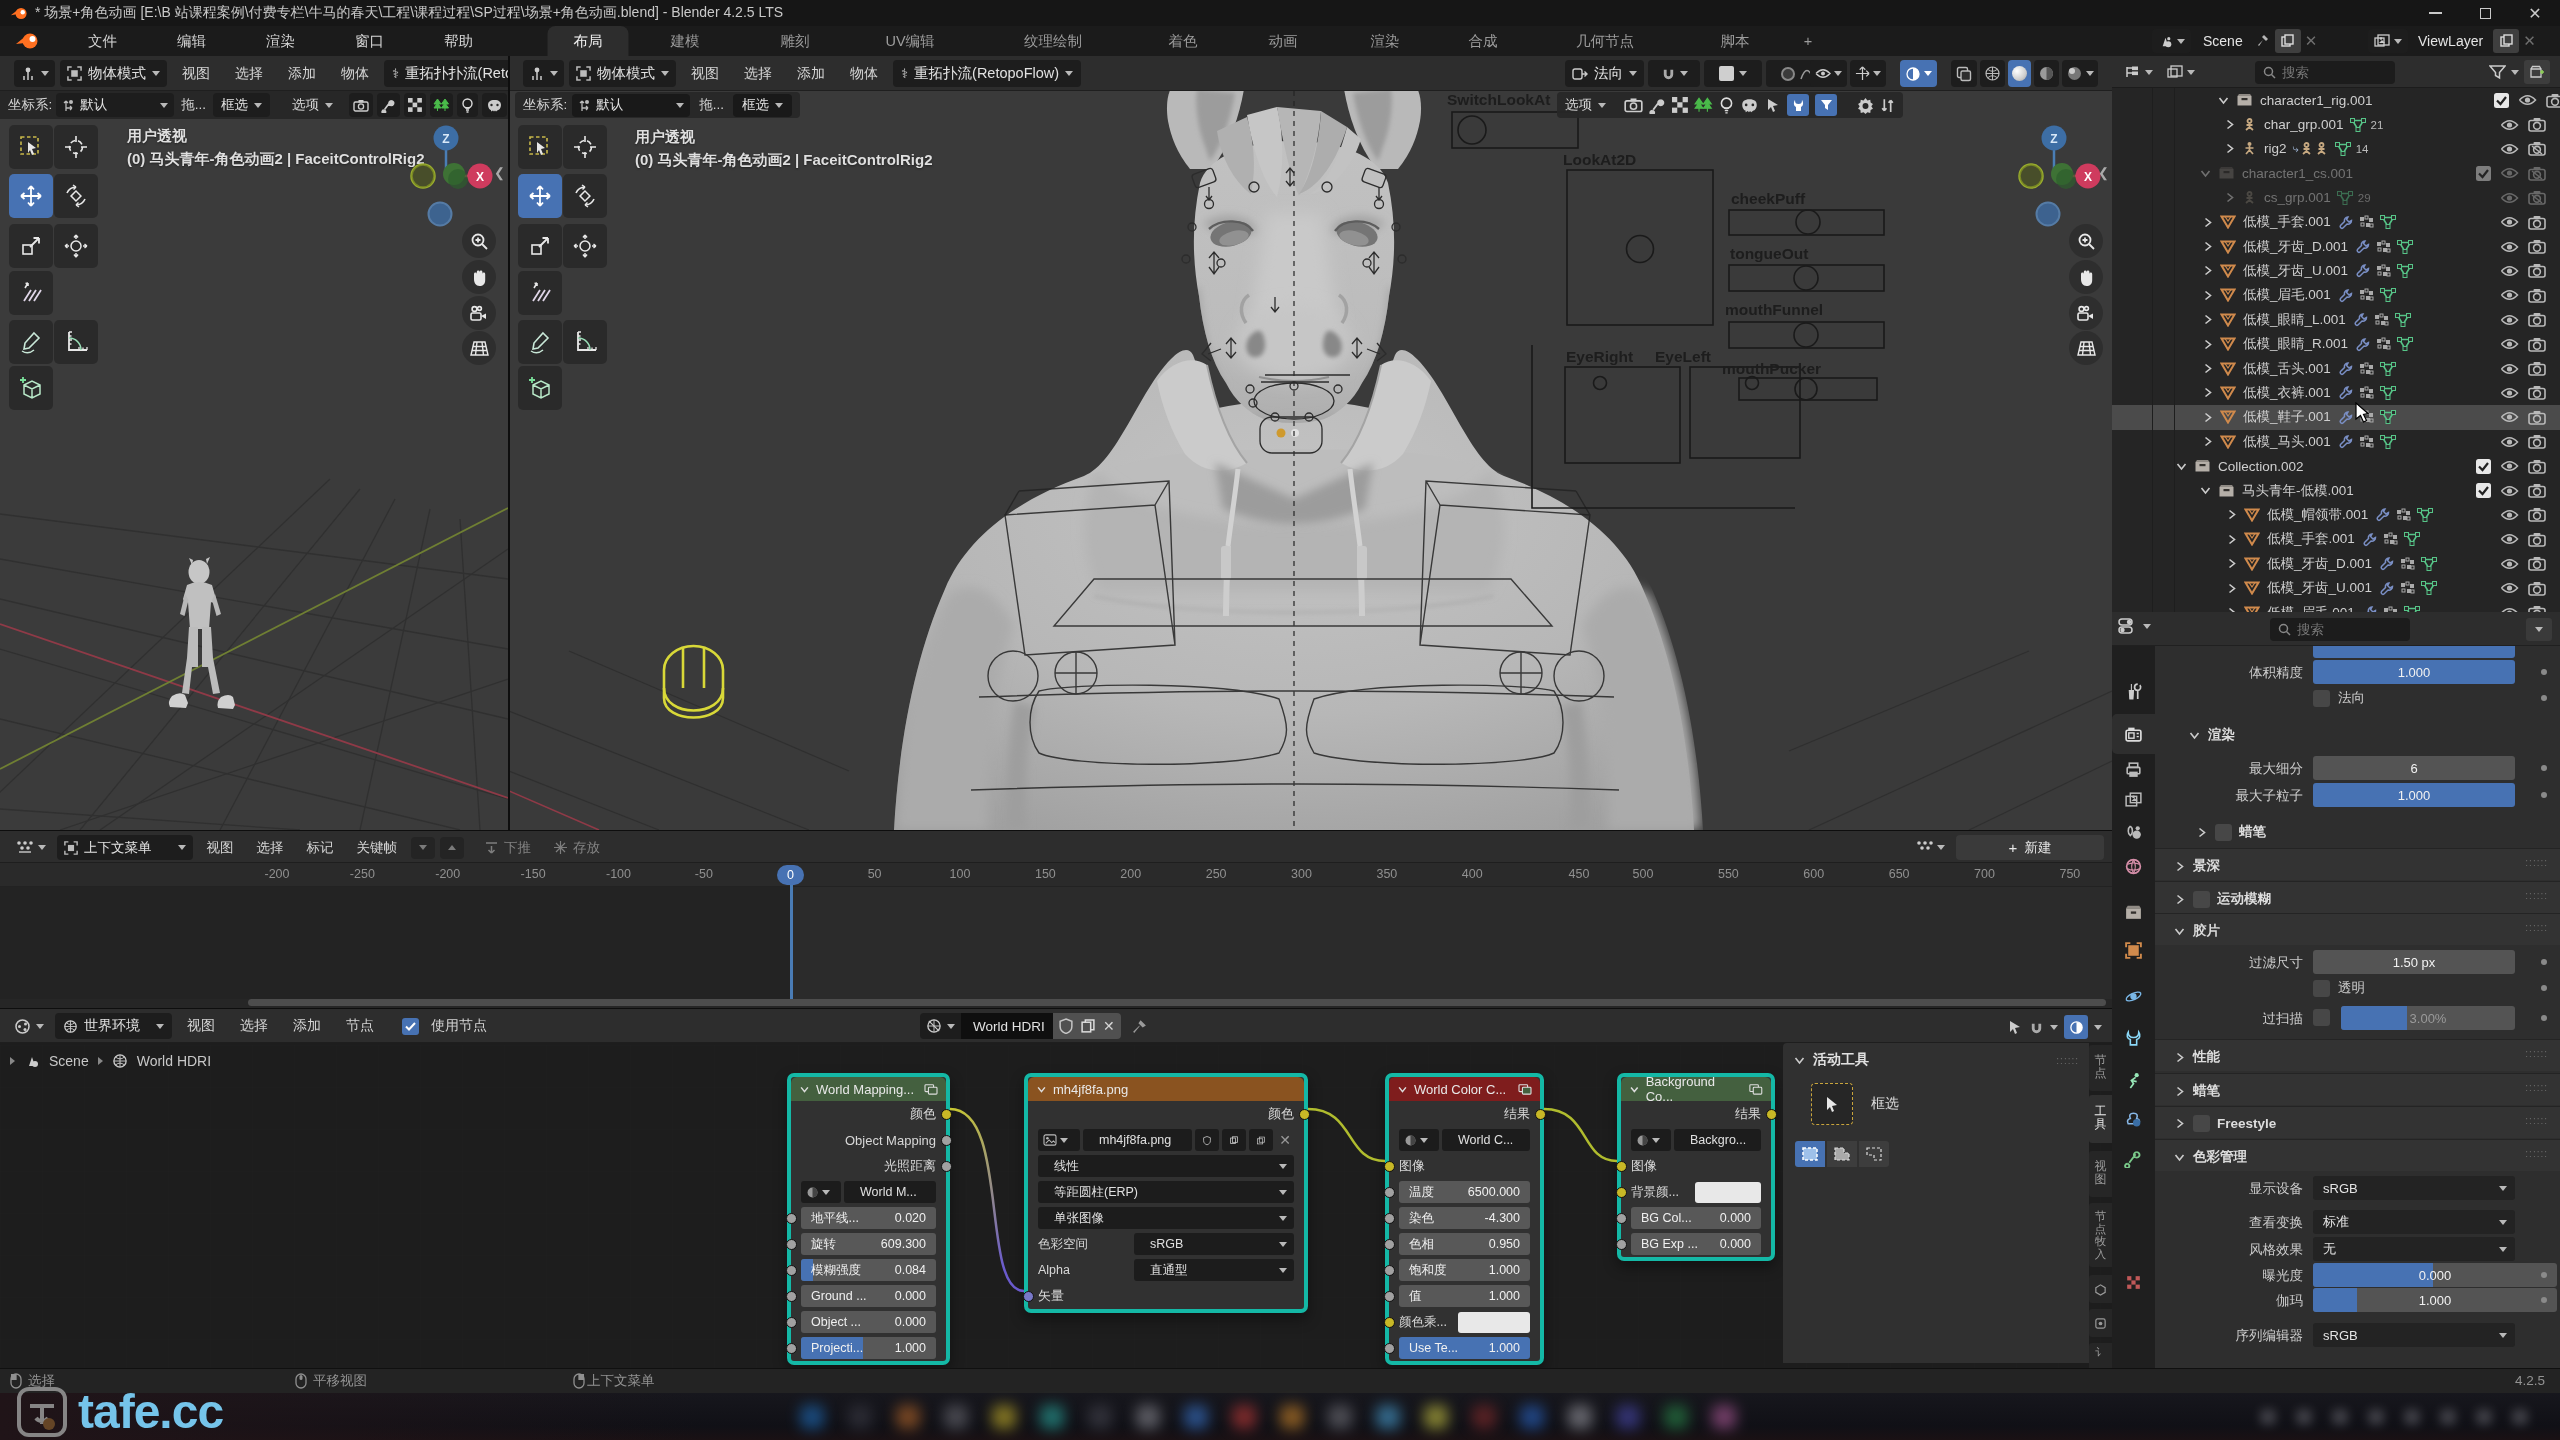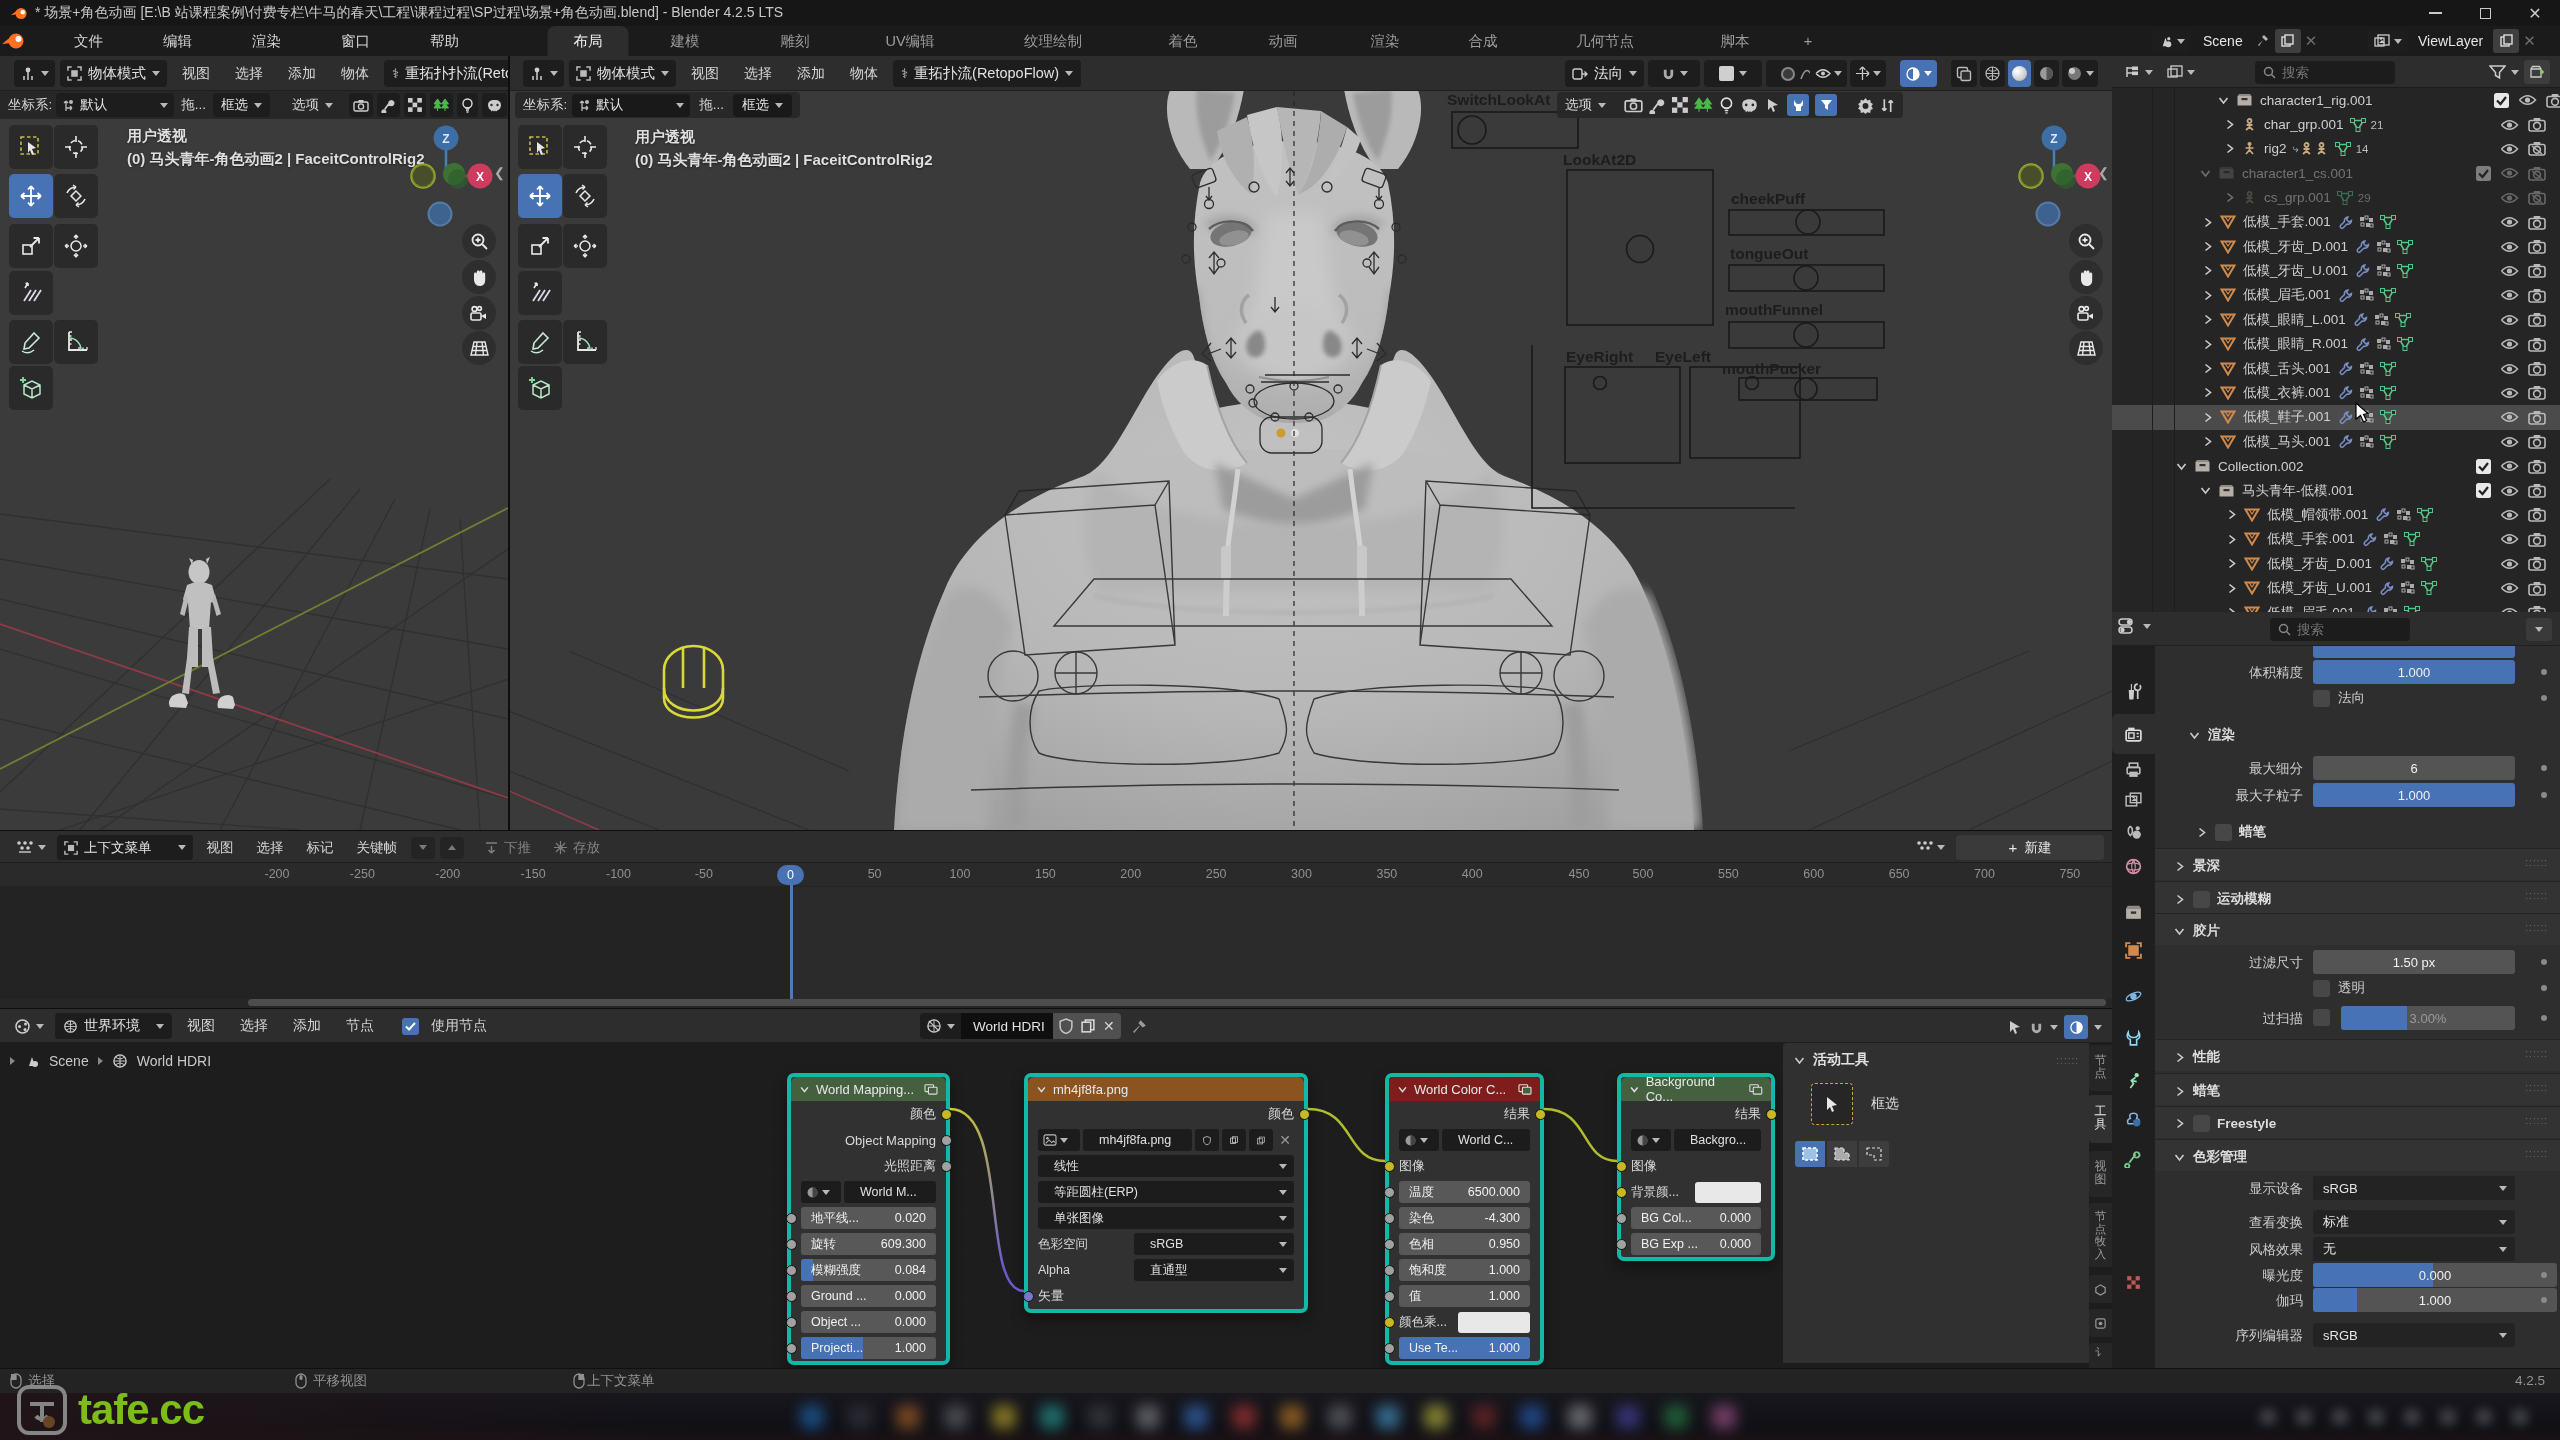--- a/index.html
+++ b/index.html
@@ -46,21 +46,21 @@
         <div style="width:13px;height:1.5px;background:#c9c9c9"></div>
       </div>
   <div style="width:50px;display:flex;align-items:center;justify-content:center">
         <div style="width:11px;height:11px;border:1.5px solid #c9c9c9"></div>
       </div>
   <div style="width:50px;display:flex;align-items:center;justify-content:center;color:#c9c9c9;font-size:16px">✕</div>
  </div>
 </div>
 
 <div class="abs" style="left:0;top:26px;width:2560px;height:30px;background:#1b1b1b">
- <div class="row" style="height:30px;padding-left:0;gap:0">
+ <div class="row" style="height:30px;padding-left:14px;gap:0">
   <svg width="26" height="18" viewBox="0 0 26 18" style="margin-right:18px">
         <circle cx="16" cy="9" r="7.5" fill="#ff7021"></circle>
         <circle cx="18.5" cy="7" r="3" fill="#fff"></circle>
         <path d="M2 12 L13 3 L11 11 Z" fill="#ff7021"></path>
       </svg>
   <span class="txt" style="padding:0 30px;font-size:14.5px">文件</span>
   <span class="txt" style="padding:0 30px;font-size:14.5px">编辑</span>
   <span class="txt" style="padding:0 30px;font-size:14.5px">渲染</span>
   <span class="txt" style="padding:0 30px;font-size:14.5px">窗口</span>
   <span class="txt" style="padding:0 30px;font-size:14.5px">帮助</span>
@@ -2688,14 +2688,14 @@
     <div style="position:absolute;left:2476px;top:16px;width:16px;height:16px;border-radius:4px;background:#5a5a62;filter:blur(5px);opacity:.6"></div>
     <div style="position:absolute;left:2512px;top:16px;width:16px;height:16px;border-radius:4px;background:#5a5a62;filter:blur(5px);opacity:.6"></div>
   </div>
 
 <div class="abs row" style="left:16px;top:1384px;gap:10px;opacity:.92">
  <svg width="52" height="52" viewBox="0 0 52 52">
       <rect x="3" y="3" width="46" height="46" rx="10" fill="none" stroke="#8f8f8f" stroke-width="4"></rect>
       <path d="M14 20 H38 M26 20 V38 M20 32 C 23 36 29 36 32 32" stroke="#8f8f8f" stroke-width="4" fill="none"></path>
       <circle cx="33" cy="38" r="6" fill="#6b4a28"></circle>
     </svg>
- <span style="color:#84cc16;font-size:42px;font-weight:bold;letter-spacing:-1px;font-family:'Liberation Sans',sans-serif">tafe.cc</span>
+ <span style="color:#7dd3fc;font-size:48px;font-weight:bold;letter-spacing:-1px;font-family:'Liberation Sans',sans-serif">tafe.cc</span>
 </div>
 
 </body></html>

